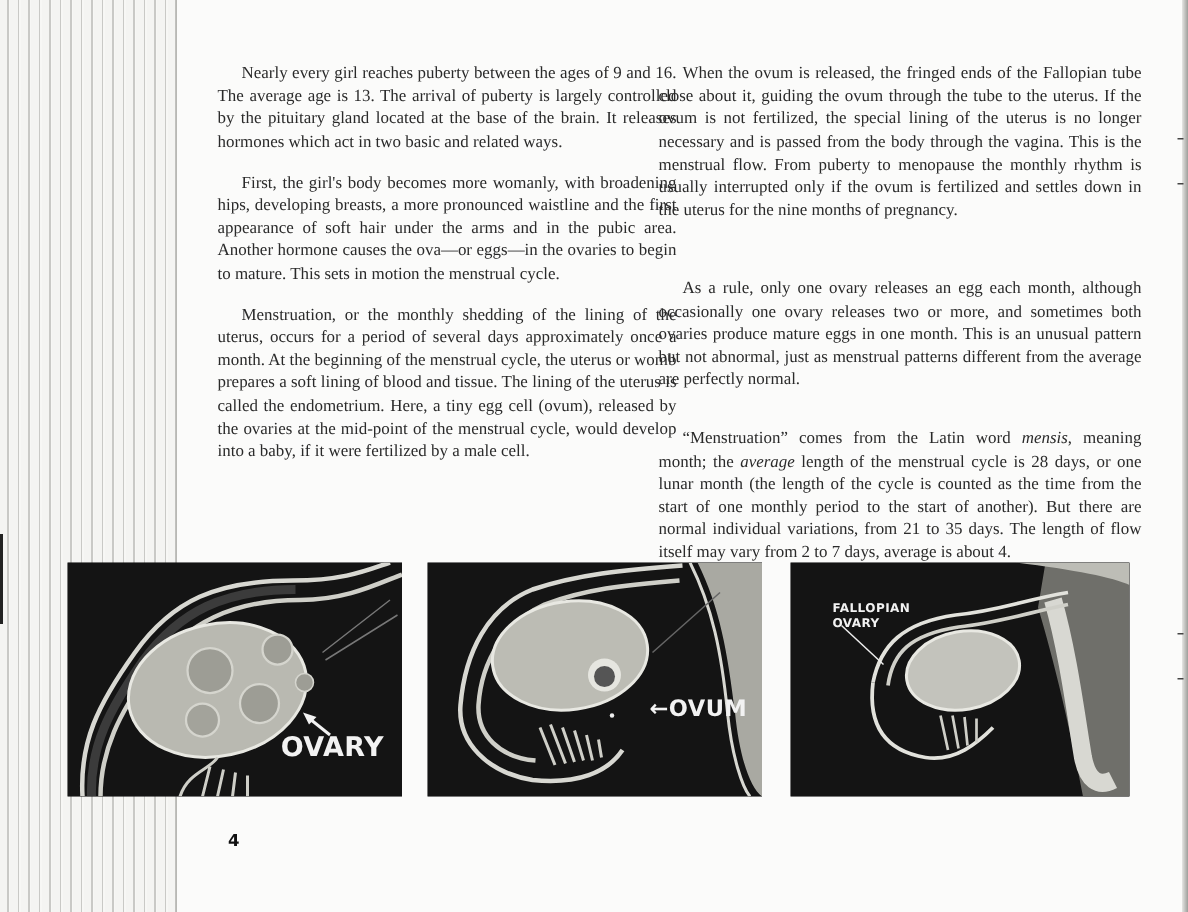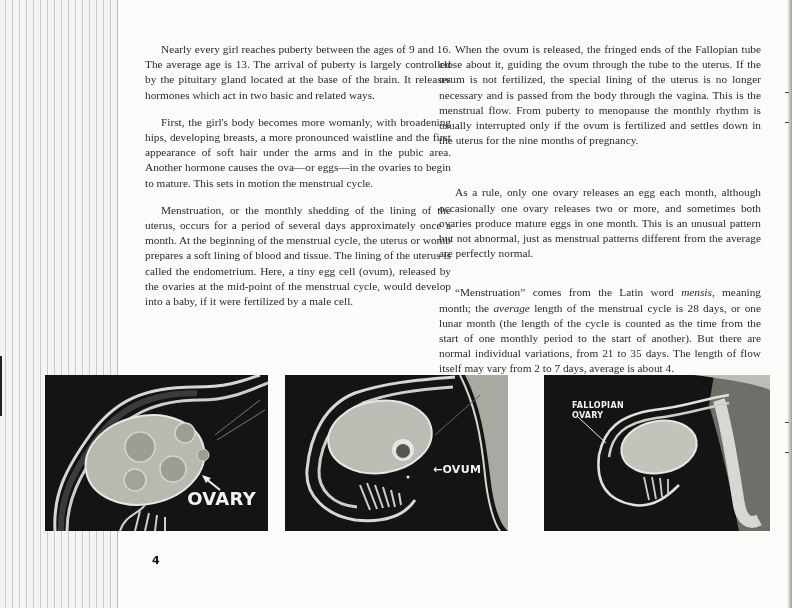--- a/index.html
+++ b/index.html
@@ -39,28 +39,28 @@
   .col-right p.gap-extra2 { margin-top: 24px; }
   .column em { font-style: italic; }
 
   .illus {
     position: absolute; top: 375px; height: 156px;
     background: #141414; overflow: hidden;
   }
   .illus svg { display: block; width: 100%; height: 100%; }
   .illus-1 { left: 45px; width: 223px; }
   .illus-2 { left: 285px; width: 223px; }
-  .illus-3 { left: 544px; width: 226px; }
+  .illus-3 { left: 527px; width: 226px; }
   .label {
     position: absolute; color: #f2f2f2;
     font-family: "DejaVu Sans", "Liberation Sans", sans-serif; font-weight: bold;
     letter-spacing: 0.3px;
   }
   .label-ovary { right: 12px; bottom: 22px; font-size: 18px; }
-  .label-ovum { left: 148px; top: 88px; font-size: 11px; text-align: right; }
+  .label-ovum { left: 148px; top: 88px; font-size: 15px; text-align: right; }
   .label-fallopian { left: 28px; top: 26px; font-size: 8px; line-height: 10px; }
 
   .page-number {
     position: absolute; left: 152px; top: 554px;
     font-family: "DejaVu Sans", sans-serif; font-weight: bold; font-size: 11px; color: #111;
   }
 </style>
 </head>
 <body>
 

